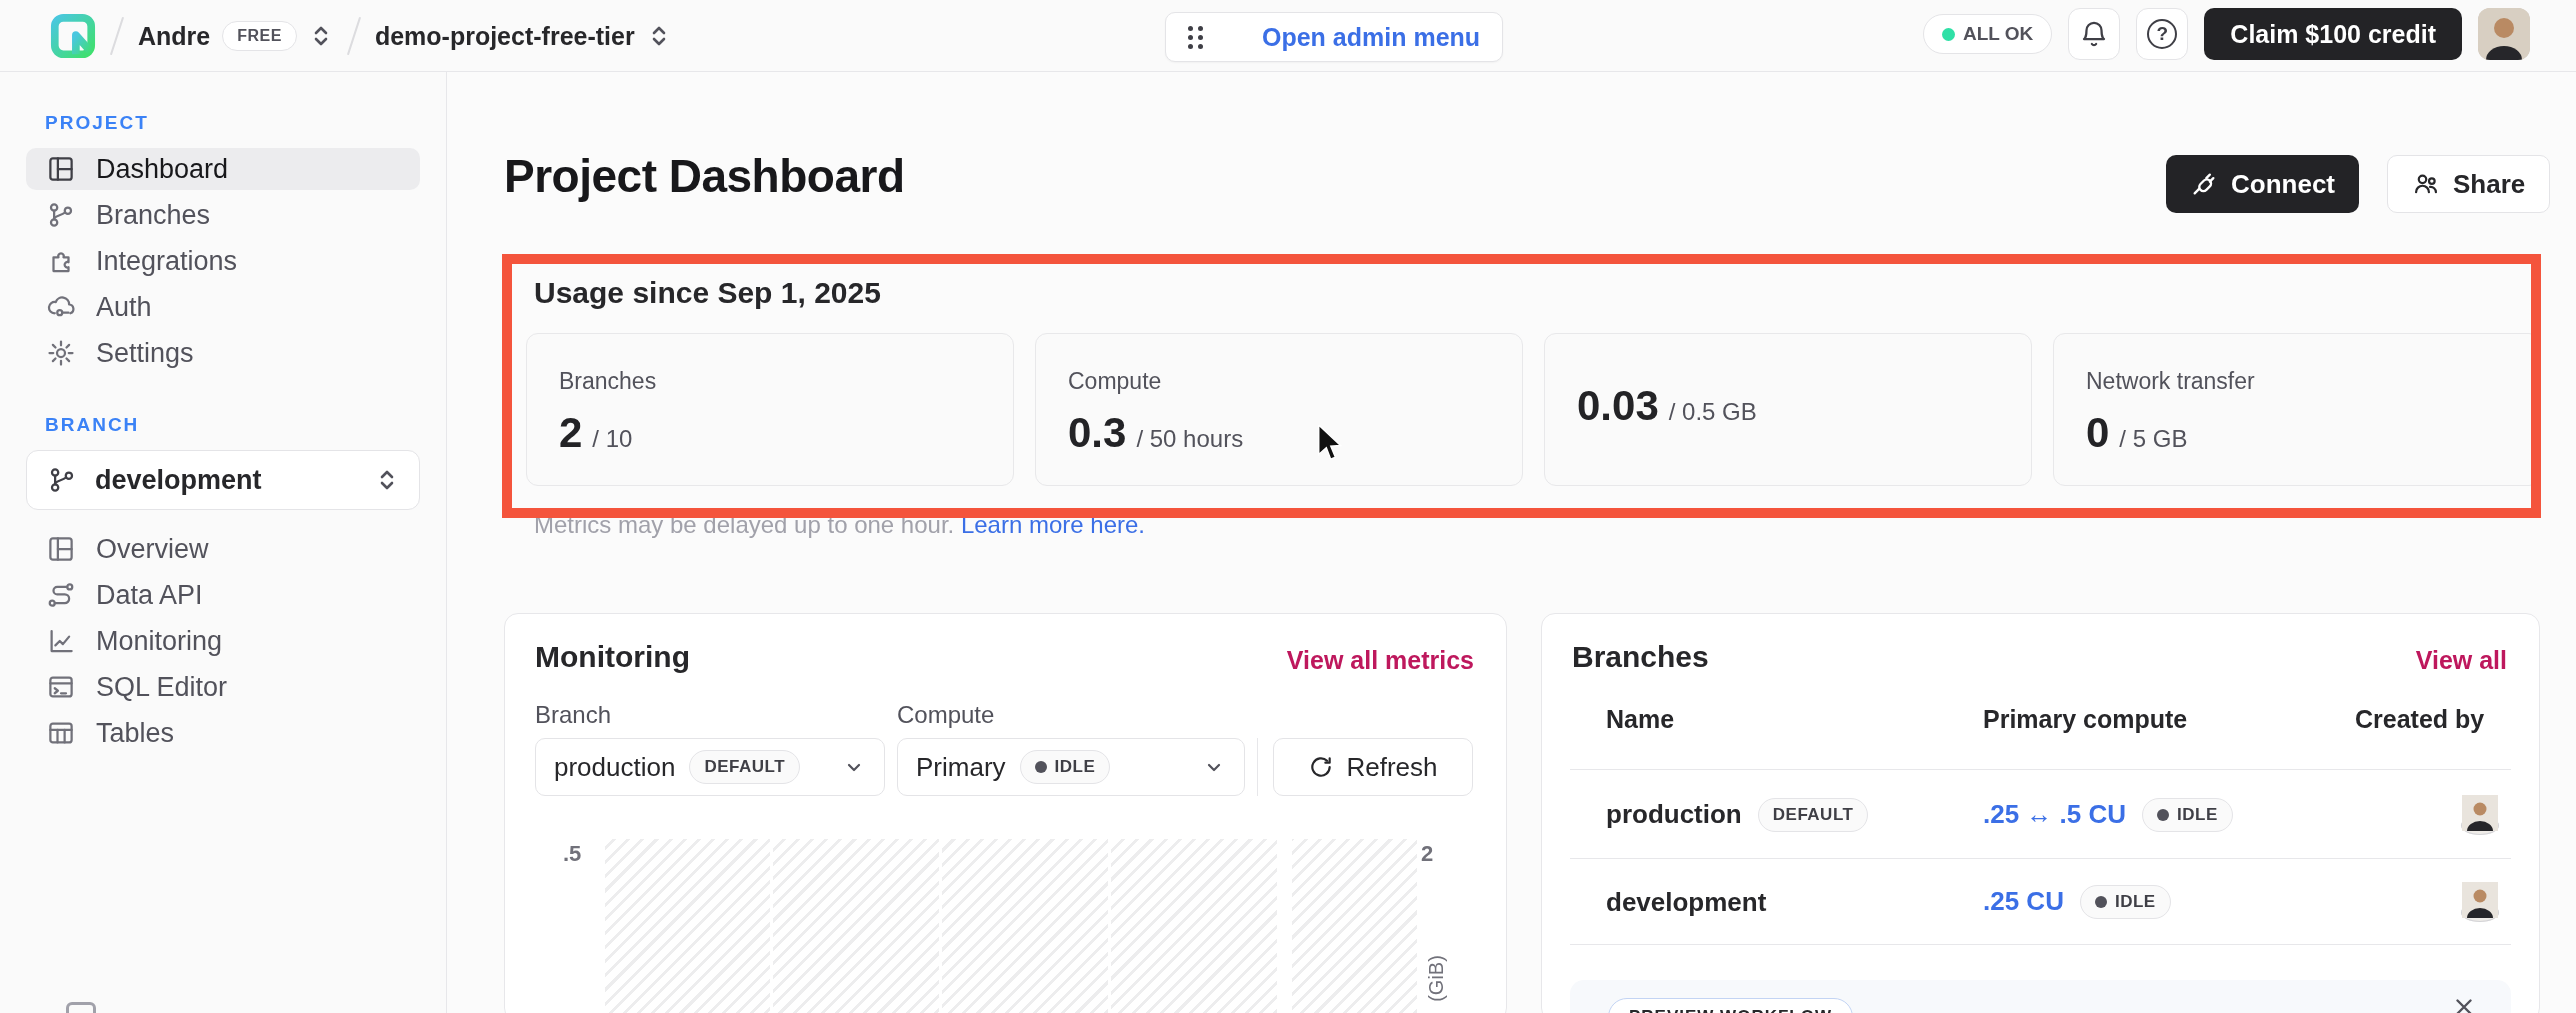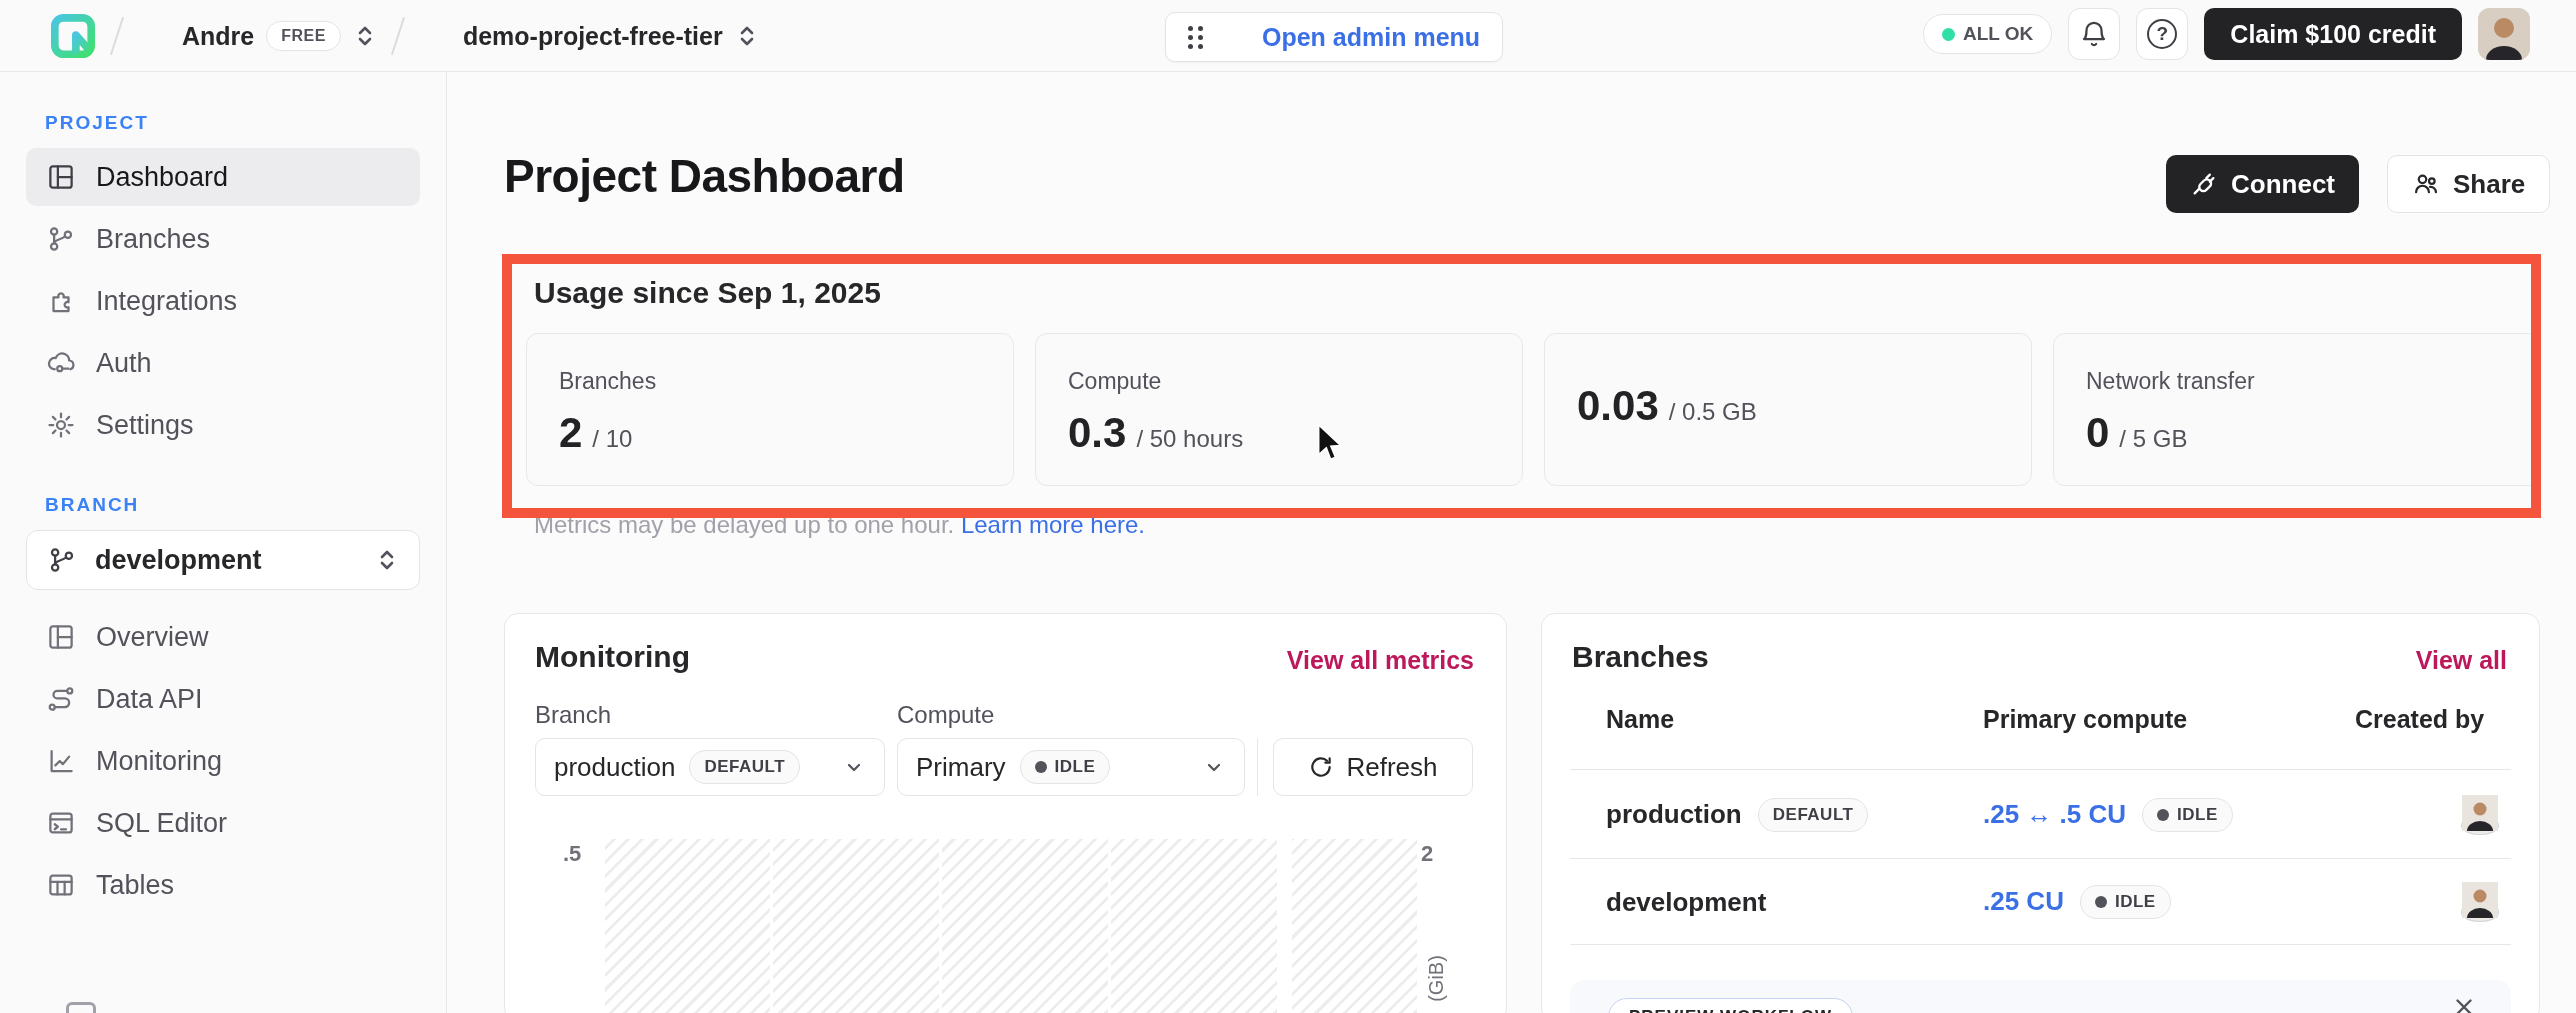--- a/index.html
+++ b/index.html
@@ -5,42 +5,42 @@
   * { margin:0; padding:0; box-sizing:border-box; }
   html,body { width:2576px; height:1014px; }
   body { font-family:"Liberation Sans","DejaVu Sans",sans-serif; color:#18181b; }
   .app { position:relative; width:2576px; height:1014px; background:#fbfbfb; overflow:hidden; }
 
   
   .header { position:absolute; left:0; top:0; width:2576px; height:72px; background:#fafafa; border-bottom:1px solid #e7e7ea; z-index:10; }
   .h-left { position:absolute; left:50px; top:0; height:72px; display:flex; align-items:center; gap:20px; }
   .slash { width:2px; height:40px; background:#dcdcdf; transform:rotate(18deg); border-radius:2px; }
   .crumb { display:flex; align-items:center; gap:12px; cursor:pointer; }
-  .crumb-name { font-size:25px; font-weight:600; color:#27272a;margin-left:44px; }
+  .crumb-name { font-size:25px; font-weight:600; color:#27272a; }
   .pill { display:inline-flex; align-items:center; gap:8px; border:1px solid #e4e4e7; background:#fff; border-radius:993px; font-weight:700; color:#52525b; }
   .free-badge { font-size:16px; padding:5px 14px; letter-spacing:0.5px; }
   .updown { display:inline-flex; flex-direction:column; color:#52525b; }
   .admin-btn { position:absolute; left:1165px; top:12px; height:50px; display:flex; align-items:center; gap:14px; padding:0 22px; background:#fff; border:1px solid #e4e4e7; border-radius:10px; box-shadow:0 1px 2px rgba(0,0,0,.04); cursor:pointer; }
   .admin-btn span.lbl { font-size:25px; font-weight:700; color:#3b6fe6;margin-left:44px; }
   .dots { display:grid; grid-template-columns:6px 6px; grid-gap:4px; }
   .dots i { width:5px; height:5px; border-radius:50%; background:#3f3f46; }
   .h-right { position:absolute; right:46px; top:0; height:68px; display:flex; align-items:center; gap:16px; }
   .allok { font-size:19px; padding:8px 18px; cursor:pointer; }
   .dot { width:13px; height:13px; border-radius:50%; display:inline-block; }
   .dot-green { background:#2fe0a6; }
   .hbtn { width:52px; height:52px; background:#fff; border:1px solid #e4e4e7; border-radius:12px; display:flex; align-items:center; justify-content:center; cursor:pointer; color:#3f3f46; }
   .help-glyph { width:30px; height:30px; border:2px solid #3f3f46; border-radius:50%; display:flex; align-items:center; justify-content:center; font-size:19px; font-weight:700; color:#3f3f46; }
   .help-glyph::before { content:"?"; }
   .claim-btn { height:52px; padding:0 26px; background:#232326; color:#fff; font-size:25px; font-weight:600; border-radius:10px; display:flex; align-items:center; cursor:pointer; }
   .avatar-lg { width:52px; height:52px; border-radius:12px; overflow:hidden; background:#cfc6ba; cursor:pointer; }
 
   
   .sidebar { position:absolute; left:0; top:72px; width:447px; height:942px; background:#fafafa; border-right:1px solid #e7e7ea; }
   .sec-label { margin:40px 0 14px 45px; font-size:19px; font-weight:700; letter-spacing:2px; color:#3b82f6; }
-  .nav-item { display:flex; align-items:center; gap:20px; height:58px; margin:4px 26px 4px 26px; padding:0 20px; border-radius:10px; font-size:27px; color:#52525b; cursor:pointer; }
+  .nav-item { display:flex; align-items:center; gap:20px; height:42px; margin:4px 26px 4px 26px; padding:0 20px; border-radius:10px; font-size:27px; color:#52525b; cursor:pointer; }
   .nav-item svg { flex:0 0 auto; }
   .nav-item.active { background:#ececee; color:#18181b; font-weight:500; }
   .branch-select { display:flex; align-items:center; gap:18px; height:60px; margin:6px 26px 18px 26px; padding:0 20px; background:#fff; border:1px solid #e4e4e7; border-radius:12px; cursor:pointer; }
   .branch-select .bname { font-size:27px; font-weight:600; color:#27272a; flex:1; }
   .stub-icon { position:absolute; left:66px; bottom:-14px; width:30px; height:26px; border:3px solid #a1a1aa; border-radius:6px; }
 
   
   .page-title { position:absolute; left:504px; top:149px; font-size:46px; font-weight:700; letter-spacing:-0.5px; }
   .btn-dark { background:#232326; color:#fff; border:none; }
   .btn-light { background:#fff; color:#27272a; border:1px solid #e4e4e7; }

